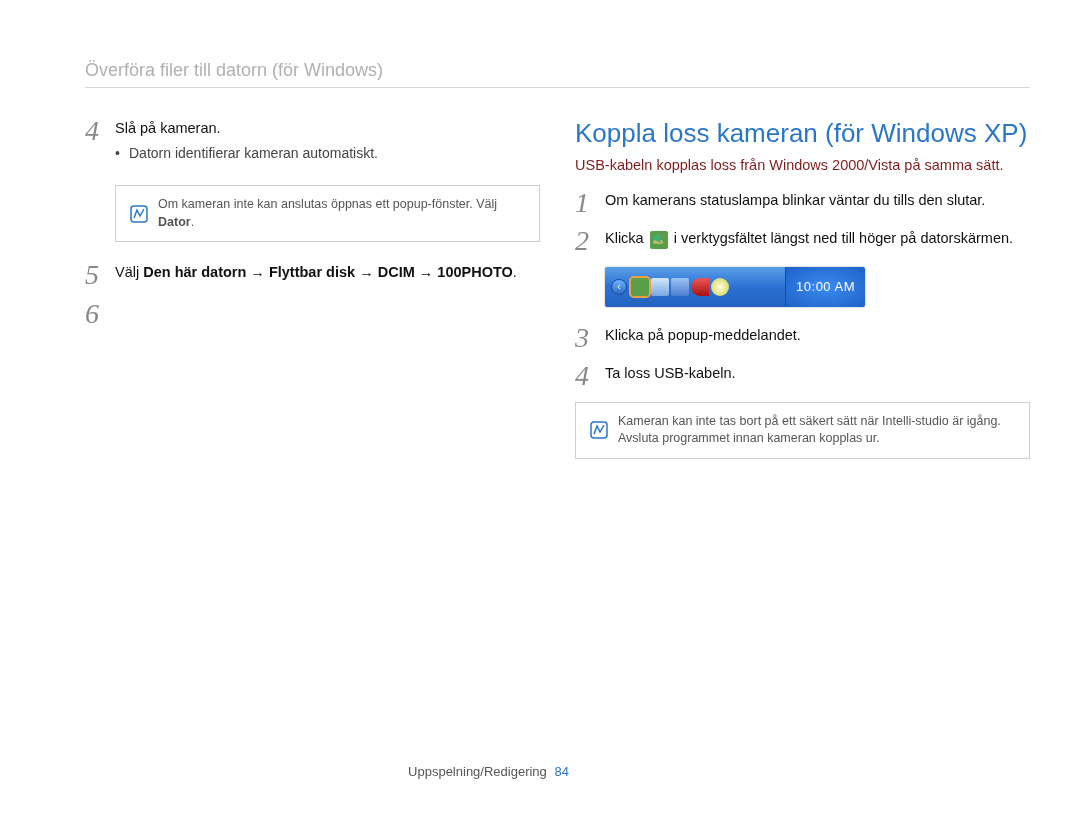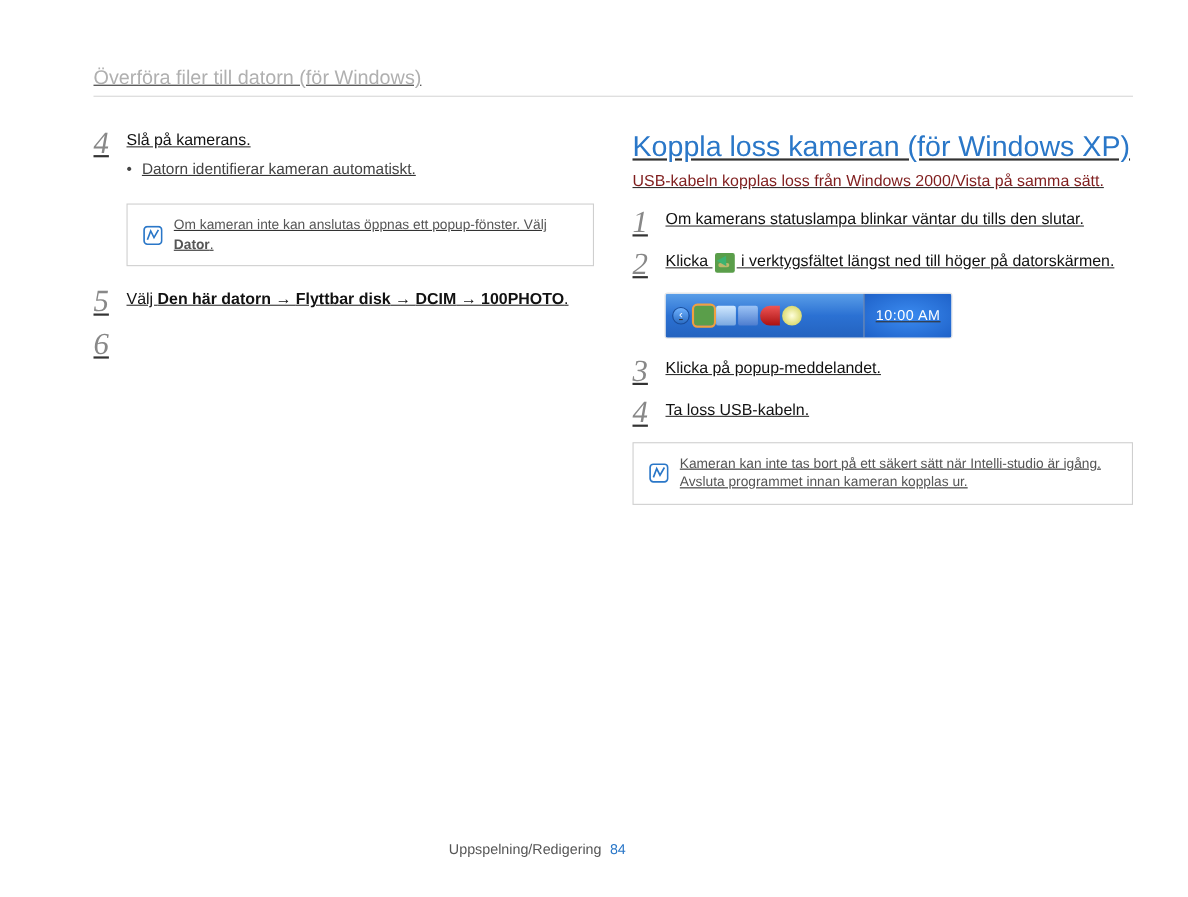--- a/index.html
+++ b/index.html
@@ -6,21 +6,20 @@
     body {
       width: 1080px;
       height: 815px;
       font-family: Arial, Helvetica, sans-serif;
       background: #fff;
       color: #333;
       position: relative;
     }
     .page {
       padding: 60px 50px 0 85px;
-      text-decoration: underline;
     }
     .breadcrumb {
       font-size: 18px;
       color: #b0b0b0;
       border-bottom: 1px solid #d8d8d8;
       padding-bottom: 6px;
       margin-bottom: 30px;
       font-weight: 300;
     }
     .columns {
@@ -204,21 +203,21 @@
 <div class="page">
   <div class="breadcrumb">Överföra filer till datorn (för Windows)</div>
 
   <div class="columns">
 
     <div class="col">
 
       <div class="step">
         <div class="step-num">4</div>
         <div class="step-text">
-          <span>Slå på kamerans.</span>
+          <span>Slå på kameran.</span>
           <ul class="bullet">
             <li>Datorn identifierar kameran automatiskt.</li>
           </ul>
         </div>
       </div>
 
       <div class="note-box">
         <span class="note-icon">
           <svg viewBox="0 0 18 18">
               <rect x="1" y="1" width="16" height="16" rx="3" fill="none" stroke="#2a77c8" stroke-width="1.5"></rect>

